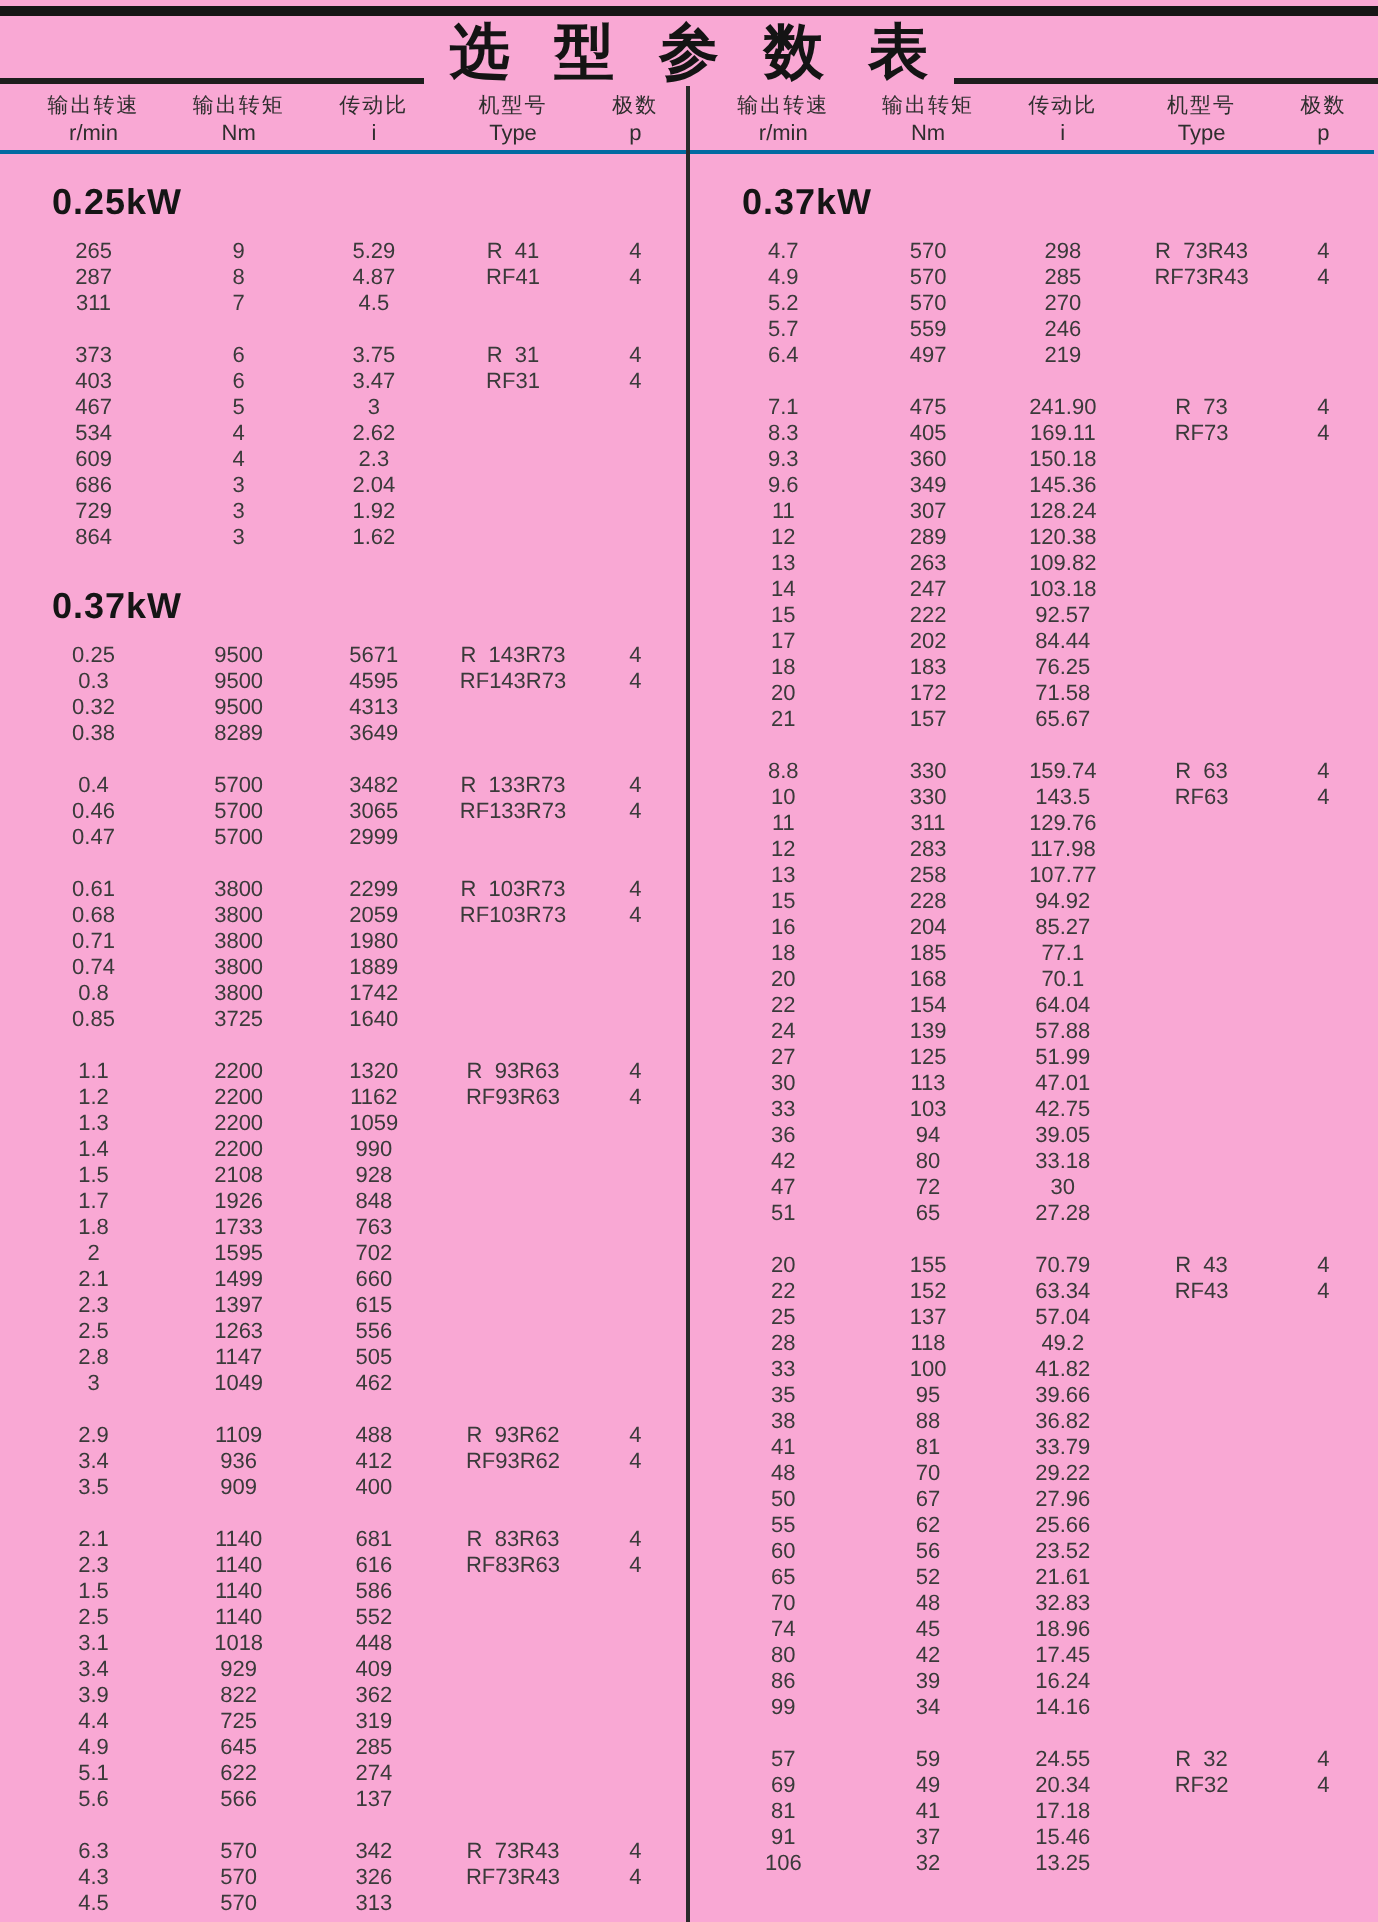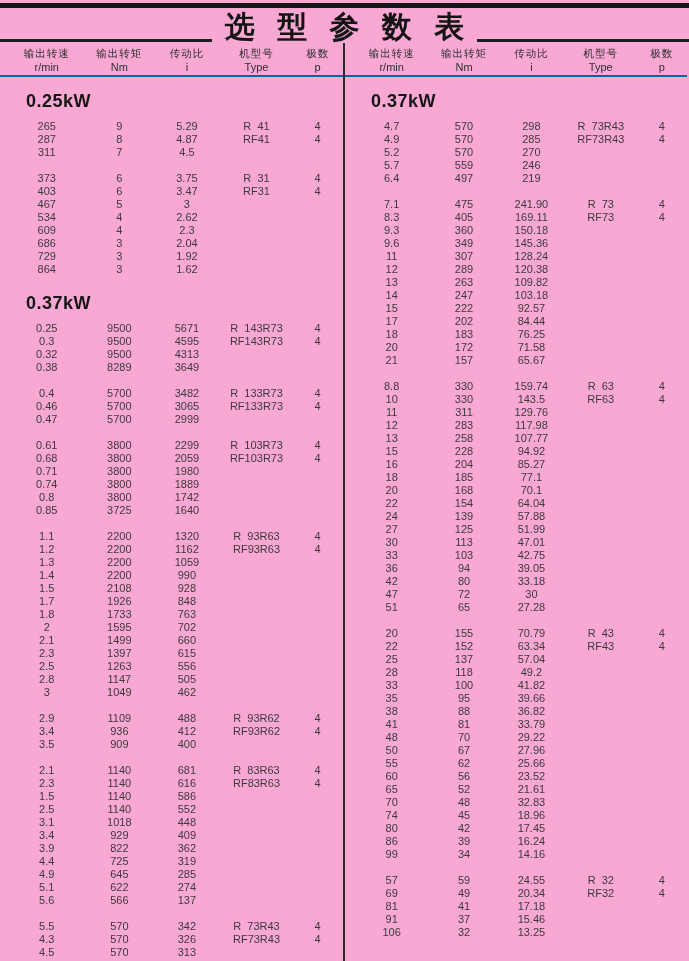--- a/index.html
+++ b/index.html
@@ -497,21 +497,21 @@
             <div class="trow">
               <span class="cell c0">5.6</span>
               <span class="cell c1">566</span>
               <span class="cell c2">137</span>
               <span class="cell c3"></span>
               <span class="cell c4"></span>
             </div>
           </div>
           <div class="row-group">
             <div class="trow">
-              <span class="cell c0">5.5</span>
+              <span class="cell c0">6.3</span>
               <span class="cell c1">570</span>
               <span class="cell c2">342</span>
               <span class="cell c3">R  73R43</span>
               <span class="cell c4">4</span>
             </div>
             <div class="trow">
               <span class="cell c0">4.3</span>
               <span class="cell c1">570</span>
               <span class="cell c2">326</span>
               <span class="cell c3">RF73R43</span>

